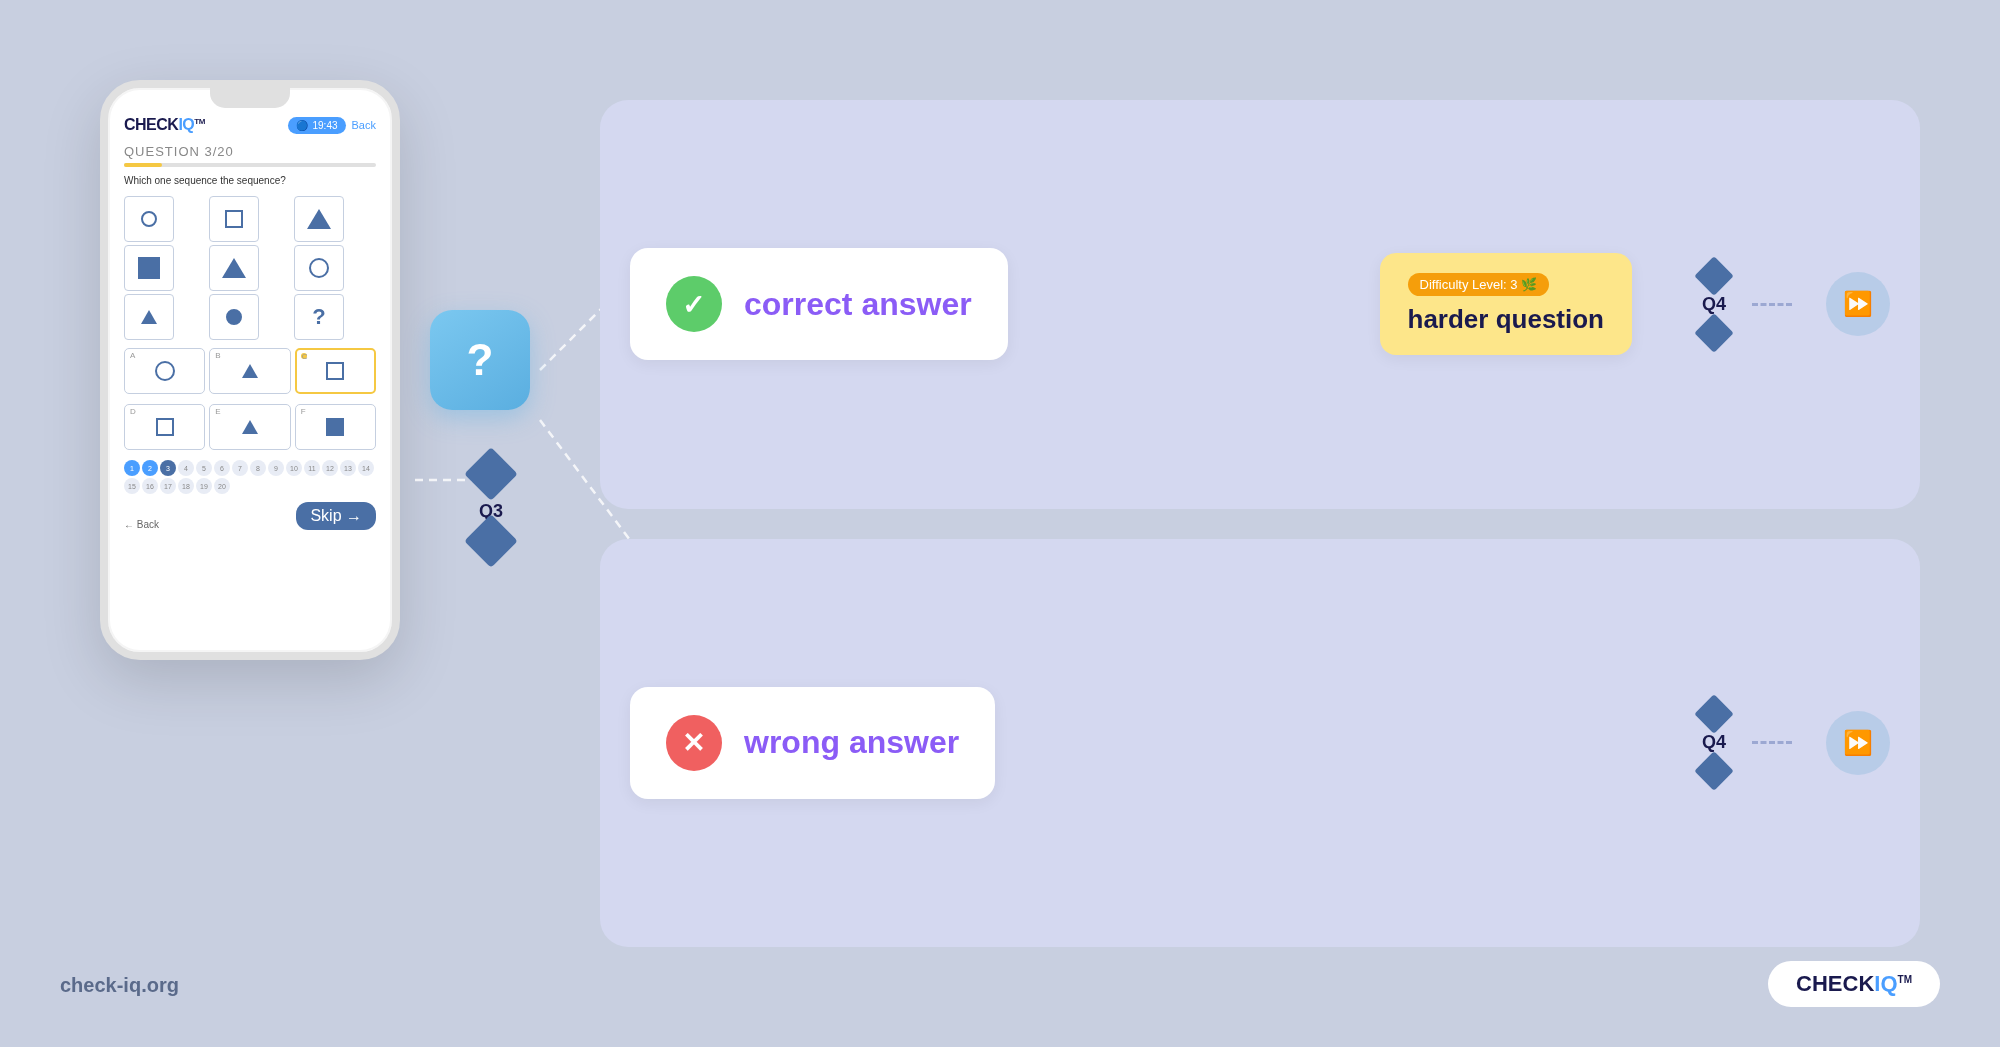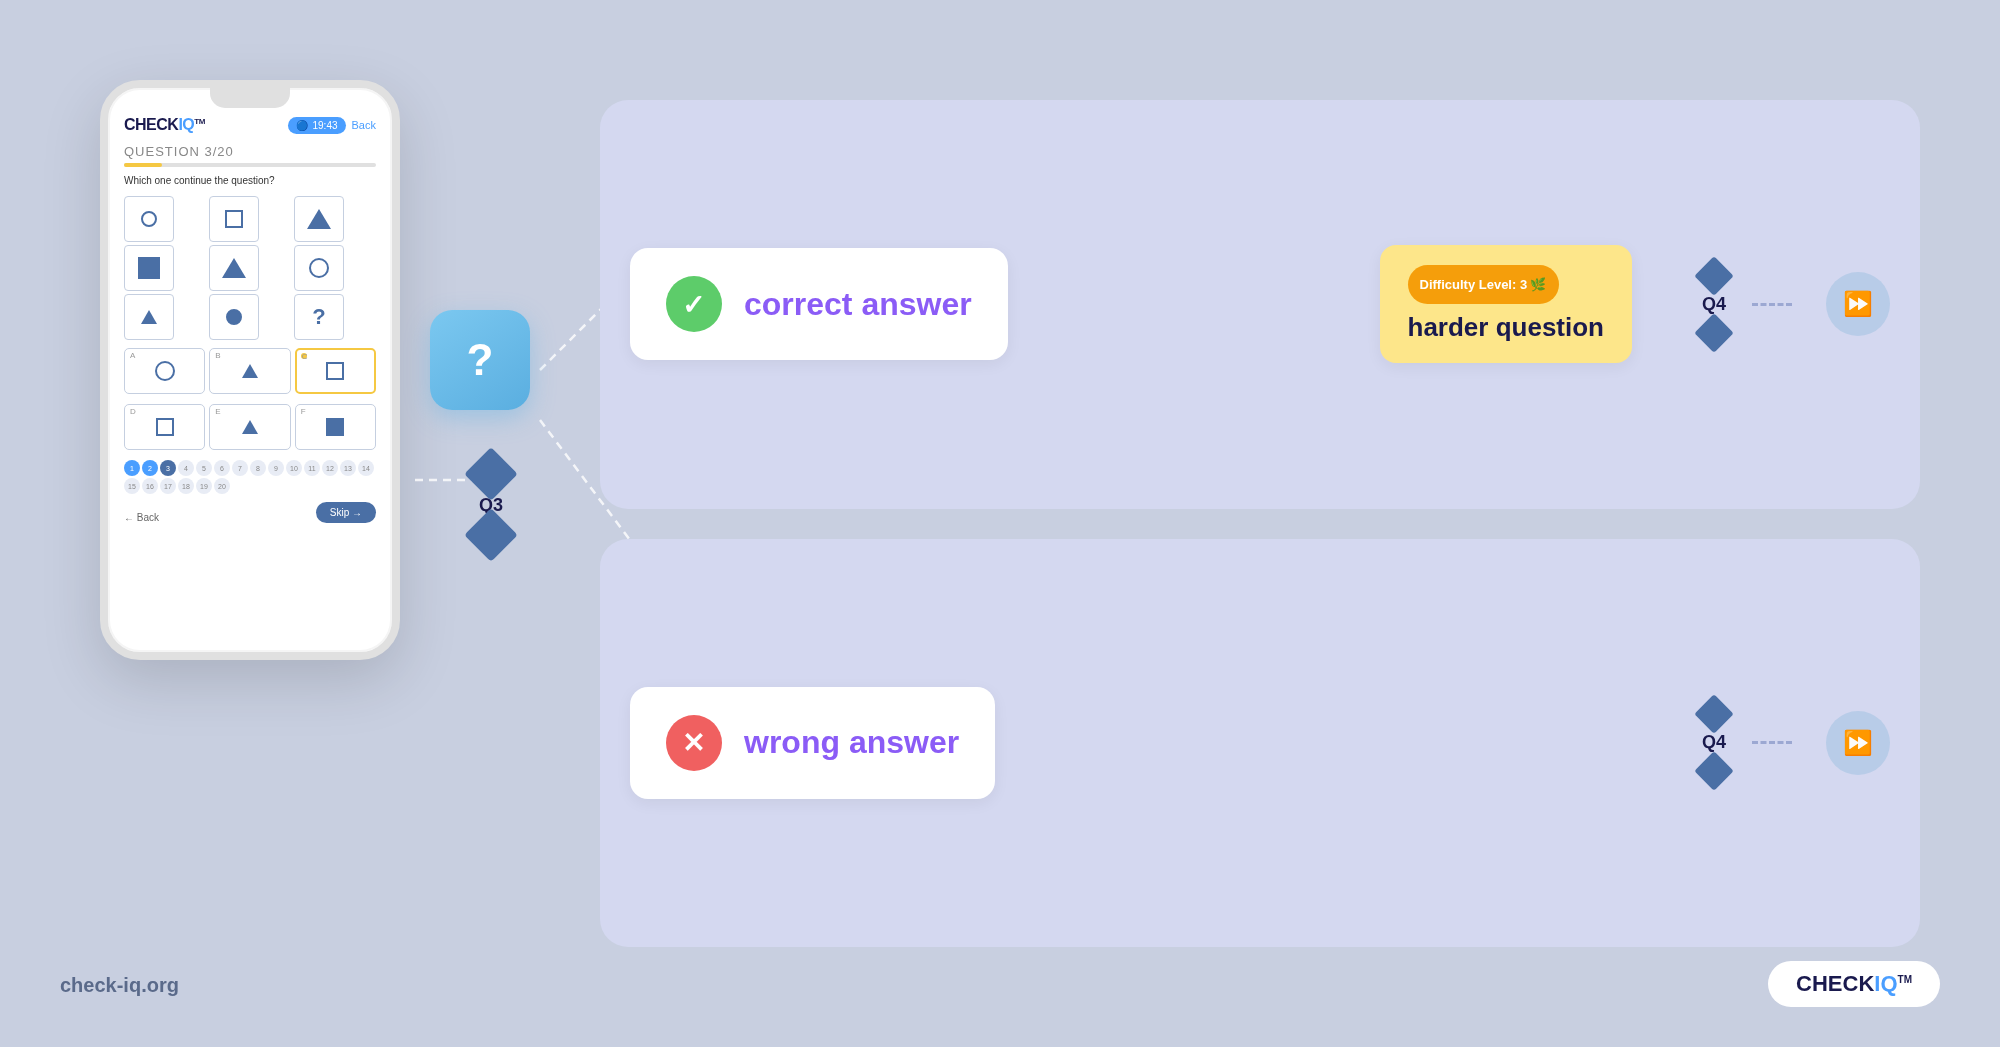--- a/index.html
+++ b/index.html
@@ -212,21 +212,21 @@
       align-items: flex-end;
     }
     .back-btn {
       font-size: 10px;
       color: #666;
       cursor: pointer;
     }
     .skip-btn {
       background: #4a6fa5;
       color: white;
-      font-size: 10px;
+      font-size: 16px;
       padding: 5px 14px;
       border-radius: 12px;
       cursor: pointer;
     }
 
     
     .question-bubble {
       position: absolute;
       left: 430px;
       top: 310px;
@@ -311,22 +311,22 @@
       background: #fde68a;
       border-radius: 16px;
       padding: 20px 28px;
       min-width: 240px;
       box-shadow: 0 4px 16px rgba(0,0,0,0.06);
     }
     .difficulty-badge {
       background: #f59e0b;
       color: white;
       font-size: 13px;
-      font-weight: 700;
-      padding: 12px 12px;
+      font-weight: 400;
+      padding: 4px 12px;
       border-radius: 20px;
       display: inline-flex;
       align-items: center;
       gap: 4px;
       margin-bottom: 8px;
     }
     .difficulty-desc {
       font-size: 26px;
       font-weight: 700;
       color: #1a1a4e;
@@ -417,21 +417,21 @@
             <span>19:43</span>
           </div>
           <span class="hide-link">Back</span>
         </div>
       </div>
 
       <div class="question-label">QUESTION 3/20</div>
       <div class="progress-bar">
         <div class="progress-fill"></div>
       </div>
-      <div class="question-text">Which one continue the question?</div>
+      <div class="question-text">Which one sequence the sequence?</div>
 
       <div class="matrix-grid">
 
         <div class="matrix-cell">
             <div class="shape-circle"></div>
           </div>
         <div class="matrix-cell">
             <div class="shape-square"></div>
           </div>
         <div class="matrix-cell">
@@ -540,21 +540,21 @@
 
   <line x1="1320" y1="590" x2="1370" y2="590" stroke="#aab0cc" stroke-width="2.5" stroke-dasharray="8,6"></line>
 </svg>
 
 <div class="question-bubble">
   <span class="question-bubble-text">?</span>
 </div>
 
 <div style="position:absolute;left:472px;top:455px;display:flex;flex-direction:column;align-items:center;">
   <div style="width:38px;height:38px;background:#4a6fa5;transform:rotate(45deg);border-radius:4px;"></div>
-  <div style="font-weight:800;font-size:18px;color:#1a1a4e;margin-top:2px;">Q3</div>
+  <div style="font-weight:800;font-size:18px;color:#1a1a4e;margin-top:8px;">Q3</div>
   <div style="width:38px;height:38px;background:#4a6fa5;transform:rotate(45deg);border-radius:4px;"></div>
 </div>
 
 <div class="branch-container">
 
   <div class="branch-card">
     <div class="answer-card">
       <div class="answer-icon correct">
         <span class="answer-icon-symbol">✓</span>
       </div>

